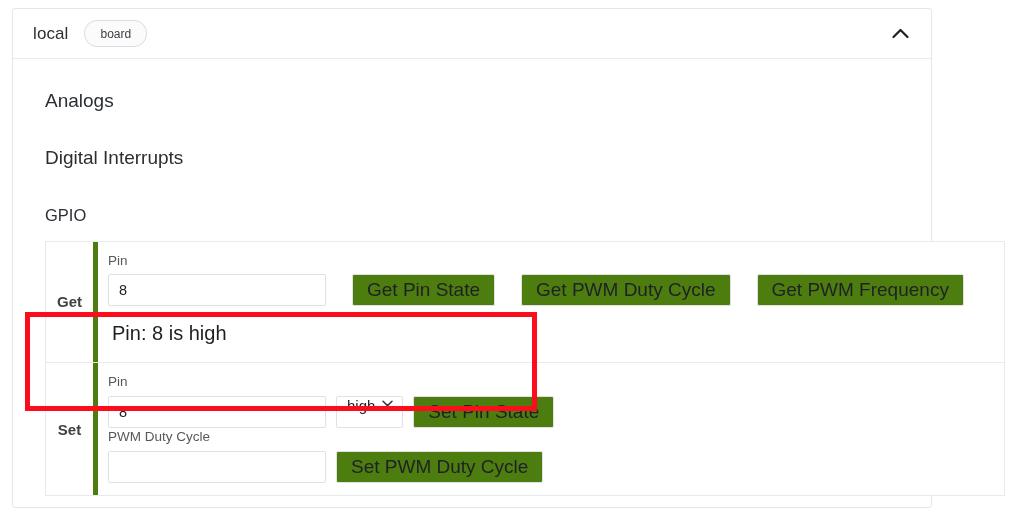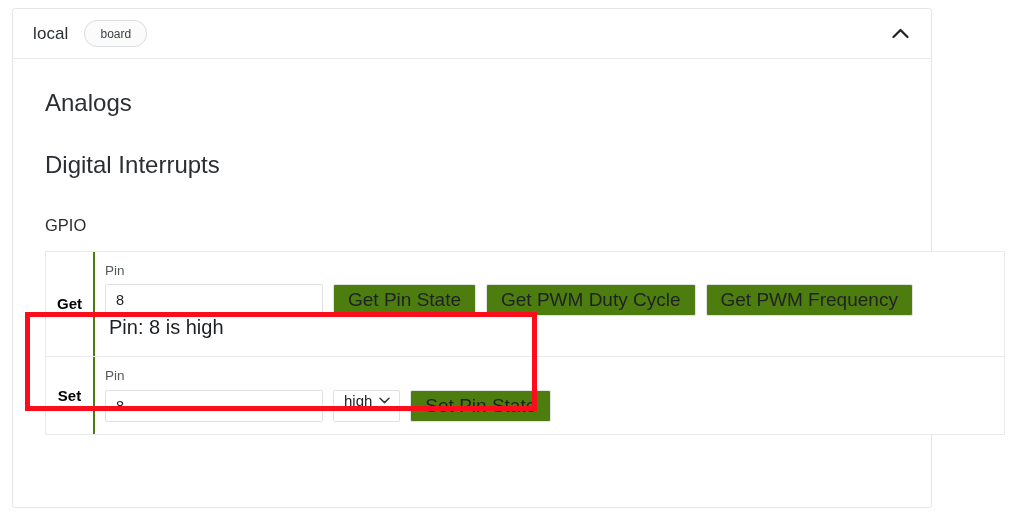--- a/index.html
+++ b/index.html
@@ -61,21 +61,21 @@
     display: flex; align-items: center; justify-content: center;
     cursor: pointer;
   }
   .chevron-btn svg { display: block; }
 
   
   .panel-body {
     padding: 22px 20px 0 20px;
   }
   .sec-heading {
-    font-size: 24px;
+    font-size: 19px;
     font-weight: 400;
     color: #2b2f33;
     margin: 0 0 0 12px;
     line-height: 1;
   }
   .sec-heading.h-analogs { margin-top: 10px; }
   .sec-heading.h-digital { margin-top: 38px; }
   .sec-heading.h-gpio    { margin-top: 40px; font-size: 16.5px; }
 
   
@@ -90,35 +90,35 @@
   }
   .gpio-table .row {
     display: flex;
     border-bottom: 1px solid #e9eaec;
   }
   .gpio-table .row:last-child { border-bottom: none; }
 
   .rowlabel {
     width: 47px;
     flex: 0 0 47px;
-    border-right: 2px solid #4d7c0f;
+    border-right: 5px solid #4d7c0f;
     display: flex;
     align-items: center;
     justify-content: center;
     font-size: 15px;
     font-weight: bold;
-    color: #000000;
+    color: #404040;
   }
   .rowcontent {
     flex: 1 1 auto;
     padding: 10px 12px 12px 10px;
     display: flex;
     flex-wrap: wrap;
     align-items: flex-end;
-    gap: 0;
+    gap: 16px;
   }
 
   .field {
     display: flex;
     flex-direction: column;
     margin-right: 10px;
     margin-top: 2px;
   }
   .field-label {
     font-size: 13.5px;
@@ -141,21 +141,21 @@
   }
   .txtinput::placeholder { color: #b3b6b9; }
 
   .selectbox {
     height: 32px;
     box-sizing: border-box;
     border: 1px solid #dfe1e3;
     border-radius: 2px;
     background: #ffffff;
     display: inline-flex;
-    align-items: center;
+    align-items: flex-start;
     gap: 7px;
     padding: 0 9px 12px 10px;
     font-size: 15px;
     color: #1d2023;
     margin-right: 10px;
     margin-bottom: 0;
     cursor: pointer;
   }
   .selectbox .caret {
     display: inline-block;
@@ -264,20 +264,27 @@
                 <span>high</span>
                 <span class="caret">
                   <svg width="11" height="7" viewBox="0 0 11 7" aria-hidden="true">
                     <path d="M1 1.3 L5.5 5.6 L10 1.3" fill="none" stroke="#33373b" stroke-width="1.5" stroke-linecap="round" stroke-linejoin="round"></path>
                   </svg>
                 </span>
               </div>
               <button class="btn">Set Pin State</button>
             </div>
 
+            <div class="group">
+              <div class="field">
+                <span class="field-label">PWM Duty Cycle</span>
+                <input class="txtinput" type="text" value="" style="">
+              </div>
+              <button class="btn">Set PWM Duty Cycle</button>
+            </div>
 
 
           </div>
         </div>
       </div>
 
     </div>
   </div>
 </div>
 

